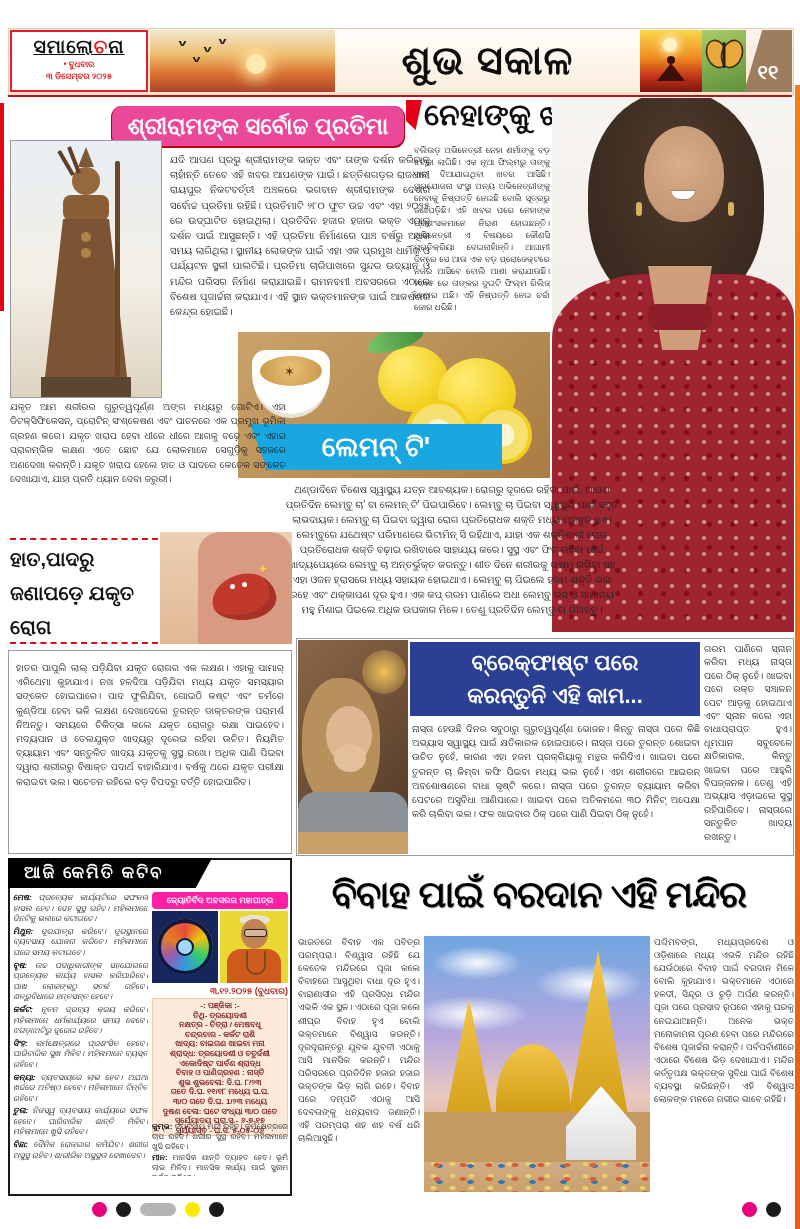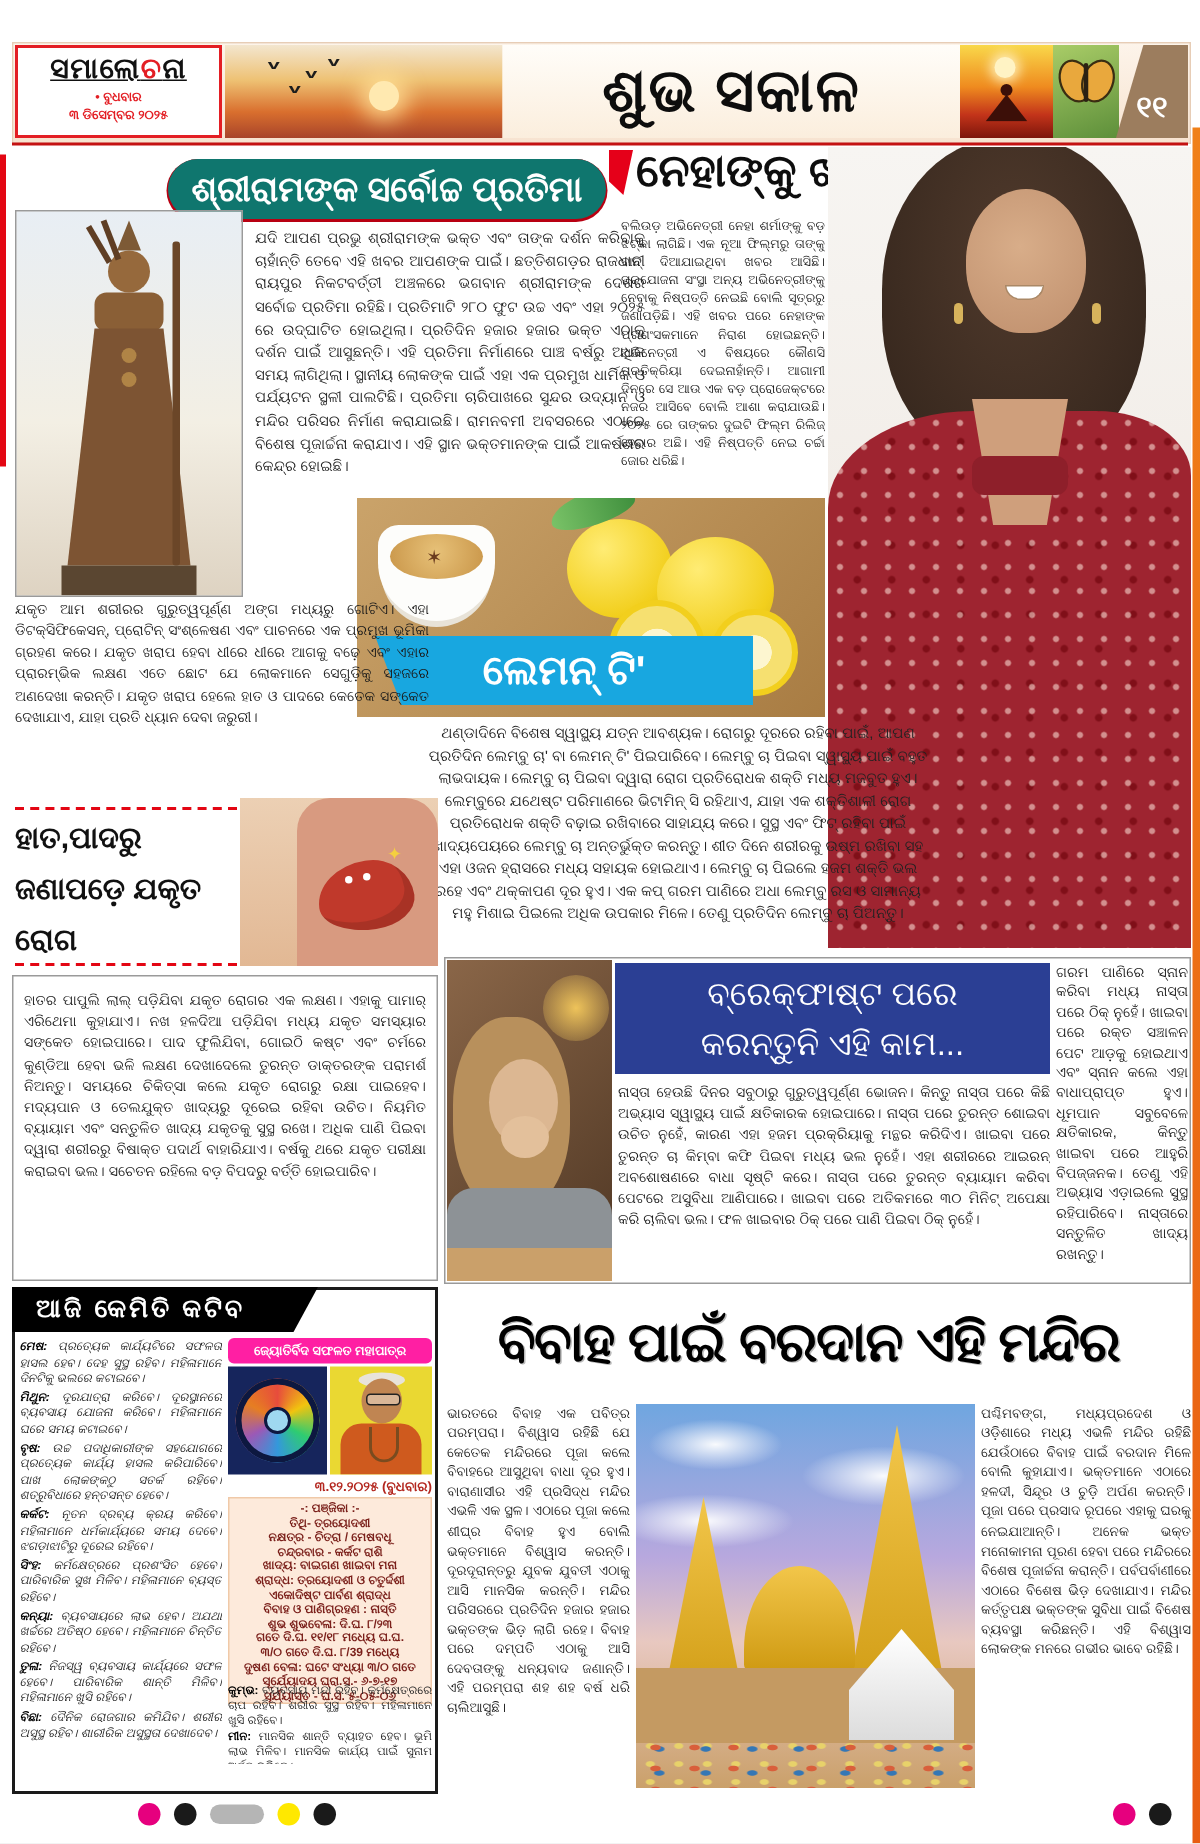--- a/index.html
+++ b/index.html
@@ -30,21 +30,21 @@
     clip-path:polygon(50% 0,100% 100%,0 100%);}
   .butterfly{left:702px;top:30px;width:44px;height:62px;overflow:hidden;background:linear-gradient(160deg,#a9cc67,#5d8f3a);}
   .page-tab{left:744px;top:30px;width:48px;height:62px;background:#9c7d5e;
     clip-path:polygon(38% 0,100% 0,100% 100%,0 100%);display:flex;align-items:flex-end;justify-content:center;}
   .page-tab span{color:#fff;font-size:20px;font-weight:bold;margin-bottom:8px;}
   .red-rule{left:8px;top:95px;width:784px;height:2px;background:#c41212;}
   .left-strip{left:0;top:103px;width:4px;height:208px;background:#e30613;}
   .right-strip{left:795px;top:85px;width:5px;height:1144px;background:linear-gradient(180deg,#f08019,#e85d12);}
 
   
-  .rama-headline{left:112px;top:106px;width:292px;height:40px;background:#0f766e;border-radius:20px;
+  .rama-headline{left:112px;top:106px;width:292px;height:40px;background:#ec4899;border-radius:10px;
     display:flex;align-items:center;justify-content:center;box-shadow:0 1px 0 1px #b80012;}
   .rama-headline span{color:#fff;font-size:23px;font-weight:bold;}
   .statue{left:10px;top:140px;width:152px;height:258px;border:1px solid #9a9a9a;box-sizing:border-box;
     background:linear-gradient(180deg,#e8eef4 0%,#f3efe4 55%,#ded3c2 100%);overflow:hidden;}
   .rama-body{left:170px;top:152px;width:260px;height:246px;}
 
   
   .neha-wedge{left:406px;top:100px;width:16px;height:30px;background:#e50019;clip-path:polygon(0 0,100% 0,60% 100%,0 70%);}
   .neha-headline{left:424px;top:98px;width:260px;height:44px;font-size:30px;font-weight:900;color:#0d0d0d;}
   .neha-body{left:414px;top:144px;width:136px;height:190px;font-size:8.5px;line-height:12.1px;text-align:justify;overflow:hidden;}
@@ -93,21 +93,21 @@
   
   .bf-box{left:296px;top:638px;width:498px;height:218px;border:1px solid #9a9a9a;box-sizing:border-box;}
   .bf-photo{left:298px;top:640px;width:110px;height:214px;overflow:hidden;background:linear-gradient(135deg,#8a6648,#4f3724);}
   .bf-bokeh{position:absolute;left:64px;top:10px;width:44px;height:44px;border-radius:50%;background:radial-gradient(circle,#eec35a,rgba(238,195,90,0));}
   .bf-hair{position:absolute;left:4px;top:38px;width:78px;height:130px;background:#b8905c;border-radius:45%;}
   .bf-face{position:absolute;left:28px;top:66px;width:46px;height:58px;background:#dcb792;border-radius:50%;}
   .bf-hand{position:absolute;left:36px;top:104px;width:32px;height:28px;background:#e3c09b;border-radius:50%;}
   .bf-shirt{position:absolute;left:0;top:152px;width:110px;height:44px;background:#8d9296;border-radius:18px 18px 0 0;}
   .bf-table{position:absolute;left:0;top:192px;width:110px;height:22px;background:#caa06a;}
   .bf-banner{left:410px;top:642px;width:290px;height:74px;background:#2b3f94;display:flex;flex-direction:column;align-items:center;justify-content:center;}
-  .bf-banner span{color:#fff;font-size:22px;font-weight:normal;line-height:33px;}
+  .bf-banner span{color:#fff;font-size:22px;font-weight:bold;line-height:33px;}
   .bf-body{left:412px;top:722px;width:288px;height:130px;font-size:9.5px;line-height:14.2px;text-align:justify;overflow:hidden;}
   .bf-side{left:704px;top:642px;width:88px;height:212px;font-size:9.5px;line-height:13.4px;text-align:justify;overflow:hidden;}
 
   
   .temple-headline{left:284px;top:866px;width:510px;height:58px;display:flex;align-items:center;justify-content:center;}
   .temple-headline span{font-size:37px;font-weight:900;color:#000;letter-spacing:-1px;text-shadow:1px 1px 0 #bbb;}
   .temple-left{left:298px;top:936px;width:122px;height:258px;font-size:9px;line-height:13.1px;text-align:justify;overflow:hidden;}
   .temple-photo{left:424px;top:936px;width:226px;height:256px;overflow:hidden;
     background:linear-gradient(180deg,#6fa6e0 0%,#b8a8de 40%,#e8c8c0 62%,#caa06a 100%);}
   .cloud{position:absolute;background:radial-gradient(ellipse,rgba(255,255,255,.95),rgba(255,255,255,0) 70%);border-radius:50%;}
@@ -320,21 +320,21 @@
     <div class="sign"><b>ବୃଷ:</b> <span>ଉଚ୍ଚ ପଦାଧିକାରୀଙ୍କ ସହଯୋଗରେ ପ୍ରତ୍ୟେକ କାର୍ଯ୍ୟ ହାସଲ କରିପାରିବେ। ପାଖ ଲୋକଙ୍କଠୁ ସତର୍କ ରହିବେ। ଶତ୍ରୁବିଧାରେ ହନ୍ତସନ୍ତ ହେବେ।</span></div>
     <div class="sign"><b>କର୍କଟ:</b> <span>ନୂତନ ଦ୍ରବ୍ୟ କ୍ରୟ କରିବେ। ମହିଳାମାନେ ଧର୍ମକାର୍ଯ୍ୟରେ ସମୟ ଦେବେ। ଝଗଡ଼ାଝାଟିରୁ ଦୂରେଇ ରହିବେ।</span></div>
     <div class="sign"><b>ସିଂହ:</b> <span>କର୍ମକ୍ଷେତ୍ରରେ ପ୍ରଶଂସିତ ହେବେ। ପାରିବାରିକ ସୁଖ ମିଳିବ। ମହିଳାମାନେ ବ୍ୟସ୍ତ ରହିବେ।</span></div>
     <div class="sign"><b>କନ୍ୟା:</b> <span>ବ୍ୟବସାୟରେ ଲାଭ ହେବ। ଅଯଥା ଖର୍ଚ୍ଚରେ ଅତିଷ୍ଠ ହେବେ। ମହିଳାମାନେ ଚିନ୍ତିତ ରହିବେ।</span></div>
     <div class="sign"><b>ତୁଳା:</b> <span>ନିଜସ୍ୱ ବ୍ୟବସାୟ କାର୍ଯ୍ୟରେ ସଫଳ ହେବେ। ପାରିବାରିକ ଶାନ୍ତି ମିଳିବ। ମହିଳାମାନେ ଖୁସି ରହିବେ।</span></div>
     <div class="sign"><b>ବିଛା:</b> <span>ଦୈନିକ ରୋଜଗାର କମିଯିବ। ଶରୀର ଅସୁସ୍ଥ ରହିବ। ଶାରୀରିକ ଅସୁସ୍ଥତା ଦେଖାଦେବ।</span></div>
 
   </div>
 
   <div class="abs pink-banner">
-    <span>ଜ୍ୟୋତିର୍ବିଦ ସଫଳତ ମହାପାତ୍ର</span>
+    <span>ଜ୍ୟୋତିର୍ବିଦ ଅବସରର ମହାପାତ୍ର</span>
   </div>
 
   <div class="abs zwheel">
     <div class="disc"></div>
     <div class="hub"></div>
   </div>
 
   <div class="abs astro">
     <div class="hairband"></div>
     <div class="head"></div>
@@ -349,21 +349,21 @@
     <div>-: ପଞ୍ଜିକା :-</div>
     <div>ତିଥି- ତ୍ରୟୋଦଶୀ</div>
     <div>ନକ୍ଷତ୍ର - ଚିତ୍ରା / ମେଷବଧୂ</div>
     <div>ଚନ୍ଦ୍ରବାର - କର୍କଟ ରାଶି</div>
     <div>ଖାଦ୍ୟ: ବାଇଗଣ ଖାଇବା ମନା</div>
     <div>ଶ୍ରାଦ୍ଧ: ତ୍ରୟୋଦଶୀ ଓ ଚତୁର୍ଦ୍ଦଶୀ</div>
     <div>ଏକୋଦିଷ୍ଟ ପାର୍ବଣ ଶ୍ରାଦ୍ଧ</div>
     <div>ବିବାହ ଓ ପାଣିଗ୍ରହଣ : ନାସ୍ତି</div>
     <div>ଶୁଭ ଶୁଭବେଳା: ଦି.ଘ. ୮/୨୩</div>
     <div>ଗତେ ଦି.ଘ. ୧୧/୧୮ ମଧ୍ୟେ ଘ.ଘ.</div>
-    <div>୩/୦ ଗତେ ଦି.ଘ. ୮/39 ମଧ୍ୟେ</div>
+    <div>୩/୦ ଗତେ ଦି.ଘ. 1/୨୩ ମଧ୍ୟେ</div>
     <div>ଦୁଷଣ ବେଳା: ଘଟେ ସଂଧ୍ୟା ୩/୦ ଗତେ</div>
     <div>ସୂର୍ଯ୍ୟୋଦୟ ଘ୍ରା.ସ.- ୬-୭-୧୭</div>
     <div>ସୂର୍ଯ୍ୟାସ୍ତ - ଘ.ସ. ୫-୦୫-୦୬</div>
   </div>
 
   <div class="abs horo-right">
     <div class="sign"><b>କୁମ୍ଭ:</b> <span>ବ୍ୟବସାୟ ମନ୍ଦା ରହିବ। କର୍ମକ୍ଷେତ୍ରରେ ଚାପ ରହିବ। ଶରୀର ସୁସ୍ଥ ରହିବ। ମହିଳାମାନେ ଖୁସି ରହିବେ।</span></div>
     <div class="sign"><b>ମୀନ:</b> <span>ମାନସିକ ଶାନ୍ତି ବ୍ୟାହତ ହେବ। ଭୂମି ଲାଭ ମିଳିବ। ମାନସିକ କାର୍ଯ୍ୟ ପାଇଁ ସୁନାମ ଅର୍ଜନ କରିବେ।</span></div>
 
   </div>

